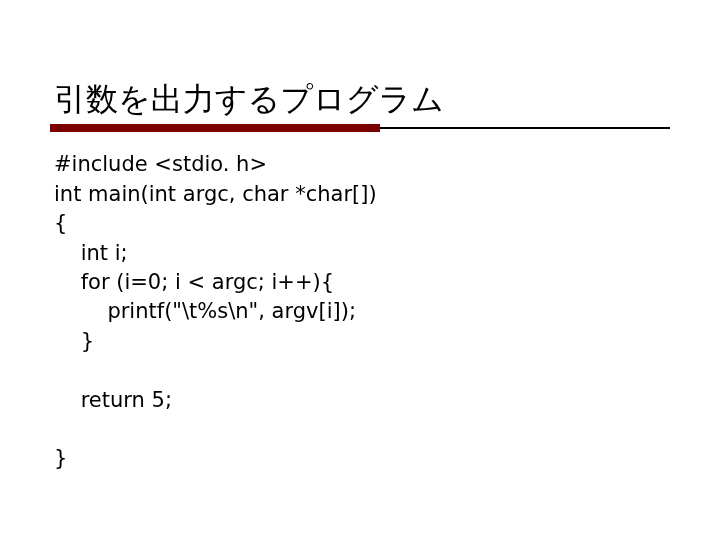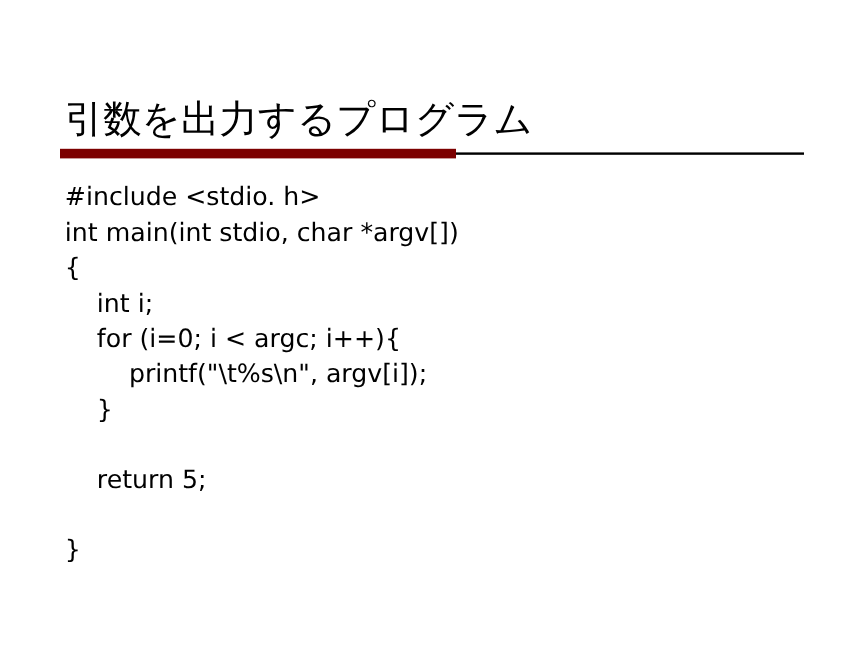--- a/index.html
+++ b/index.html
@@ -57,21 +57,21 @@
 </head>
 <body>
 
 <div class="slide">
   <div class="title">引数を出力するプログラム</div>
   <div class="underline">
     <div class="line-full"></div>
     <div class="line-accent"></div>
   </div>
   <div class="code"><span>#include &lt;stdio. h&gt;</span>
-<span>int main(int stdio, char *argv[])</span>
+<span>int main(int argc, char *char[])</span>
 <span>{</span>
 <span>    int i;</span>
 <span>    for (i=0; i &lt; argc; i++){</span>
 <span>        printf("\t%s\n", argv[i]);</span>
 <span>    }</span>
 <span></span>
 <span>    return 5;</span>
 <span></span>
 <span>}</span></div>
 </div>

